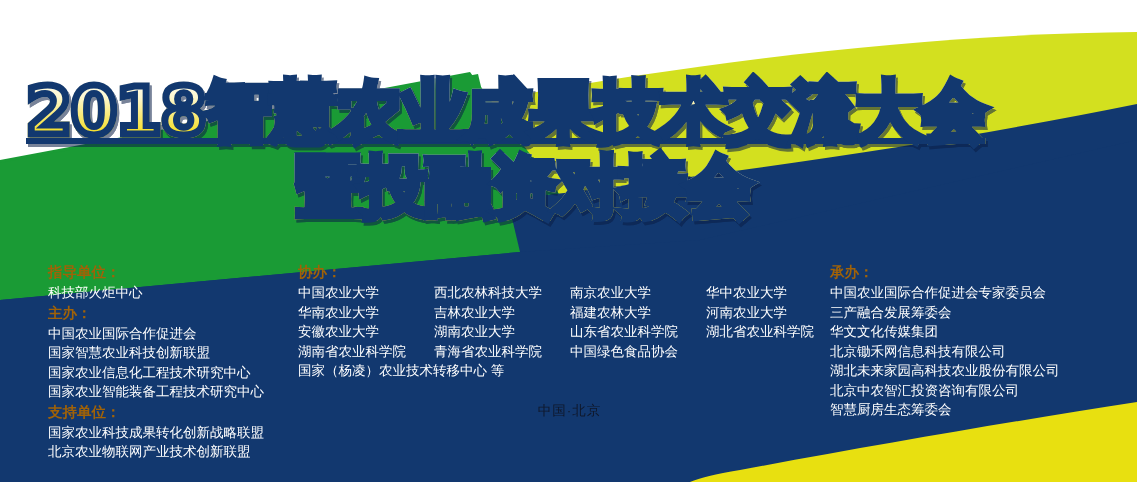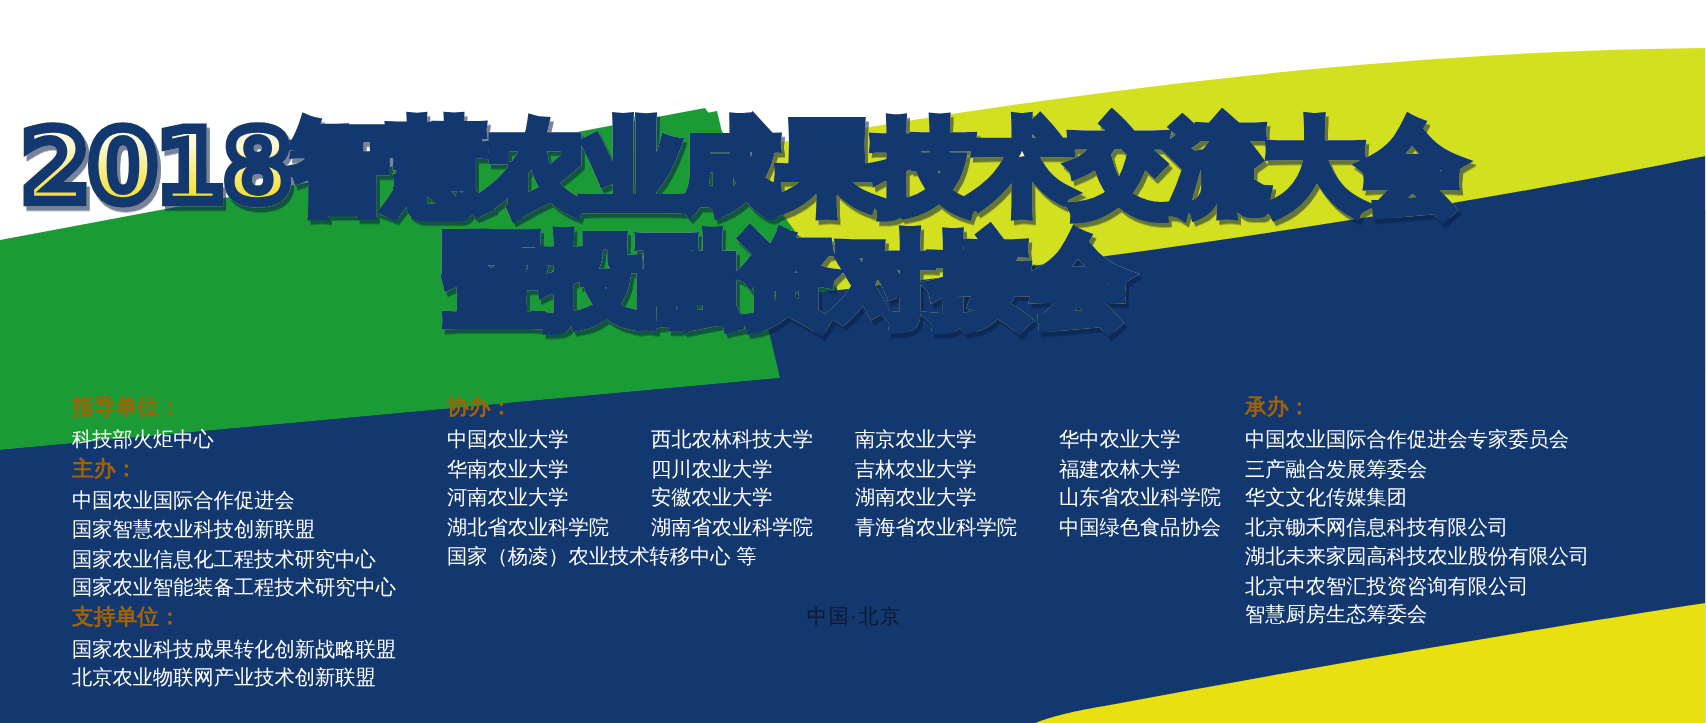--- a/index.html
+++ b/index.html
@@ -35,21 +35,22 @@
     -webkit-text-fill-color:transparent;
     background:linear-gradient(180deg,#fffdf0 0%,#fdf8d2 28%,#f9ea7a 55%,#f5e032 78%,#f2dc1e 100%);
     -webkit-background-clip:text;
     background-clip:text;
     paint-order:stroke fill;
     -webkit-text-stroke:7px #12386f;
     filter:drop-shadow(2px 3px 0 rgba(10,30,70,.55));
   }
   #title-line-1{
     font-size:66px;
-    padding-left:14px;
+    padding-left:26px;
+    text-decoration:underline;
   }
   #title-line-2{
     font-size:66px;
     text-align:center;
     padding-right:90px;
     margin-top:8px;
   }
 
   
   #content{
@@ -155,21 +156,20 @@
 
     <div class="col" id="col-assist">
       <div class="heading">协办：</div>
       <div class="grid2">
         <div class="entry">中国农业大学</div>
         <div class="entry">西北农林科技大学</div>
         <div class="entry">南京农业大学</div>
         <div class="entry">华中农业大学</div>
 
         <div class="entry">华南农业大学</div>
-        <div class="entry">四川农业大学</div>
         <div class="entry">吉林农业大学</div>
         <div class="entry">福建农林大学</div>
 
         <div class="entry">河南农业大学</div>
         <div class="entry">安徽农业大学</div>
         <div class="entry">湖南农业大学</div>
         <div class="entry">山东省农业科学院</div>
 
         <div class="entry">湖北省农业科学院</div>
         <div class="entry">湖南省农业科学院</div>

